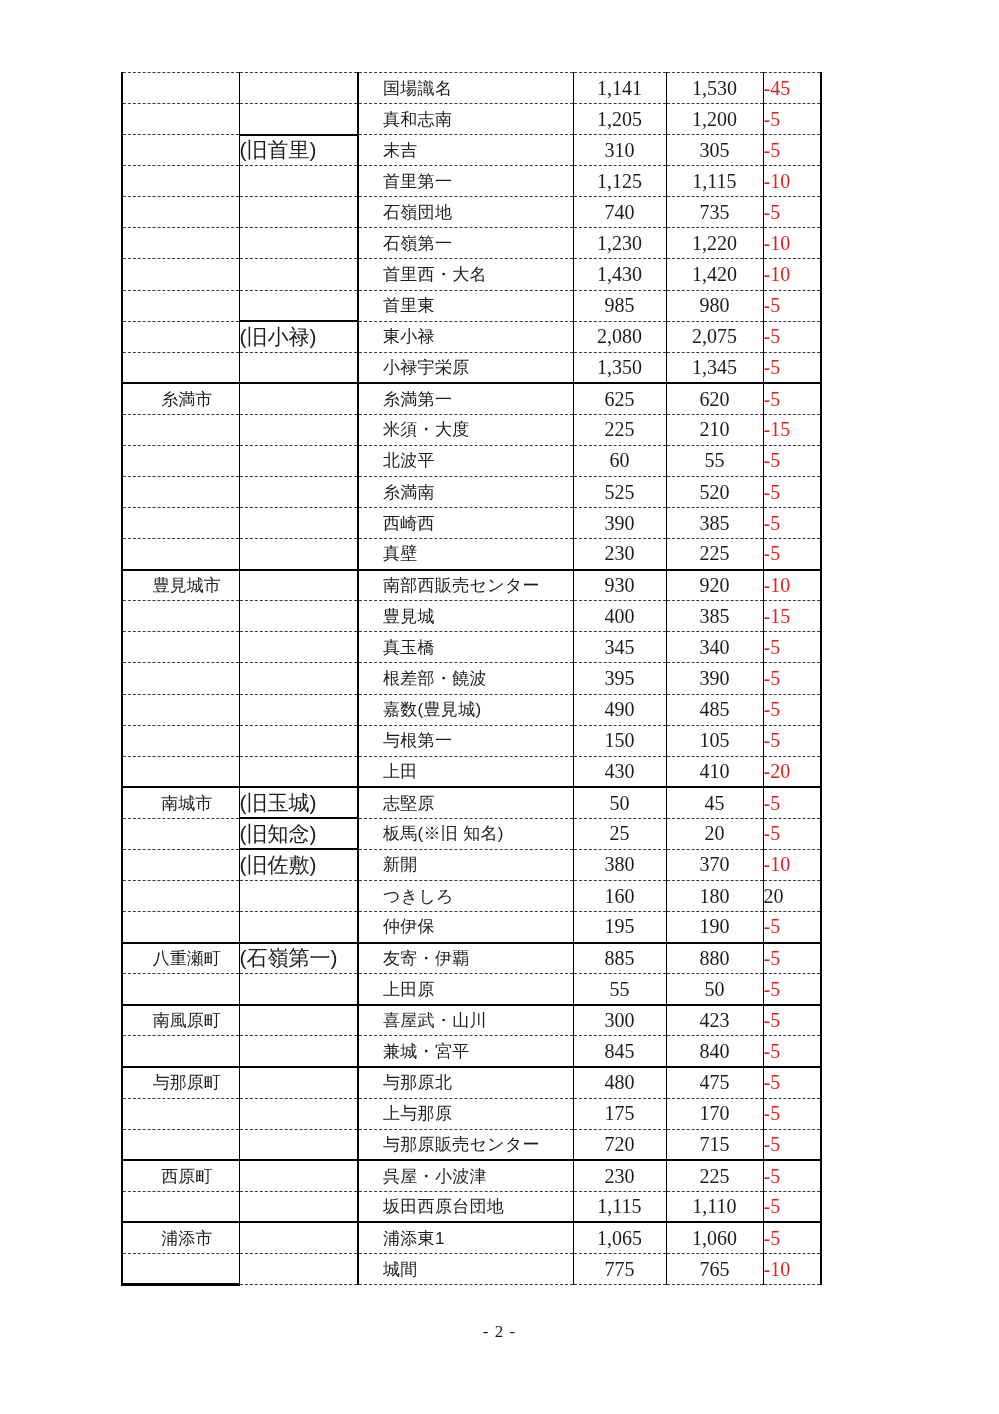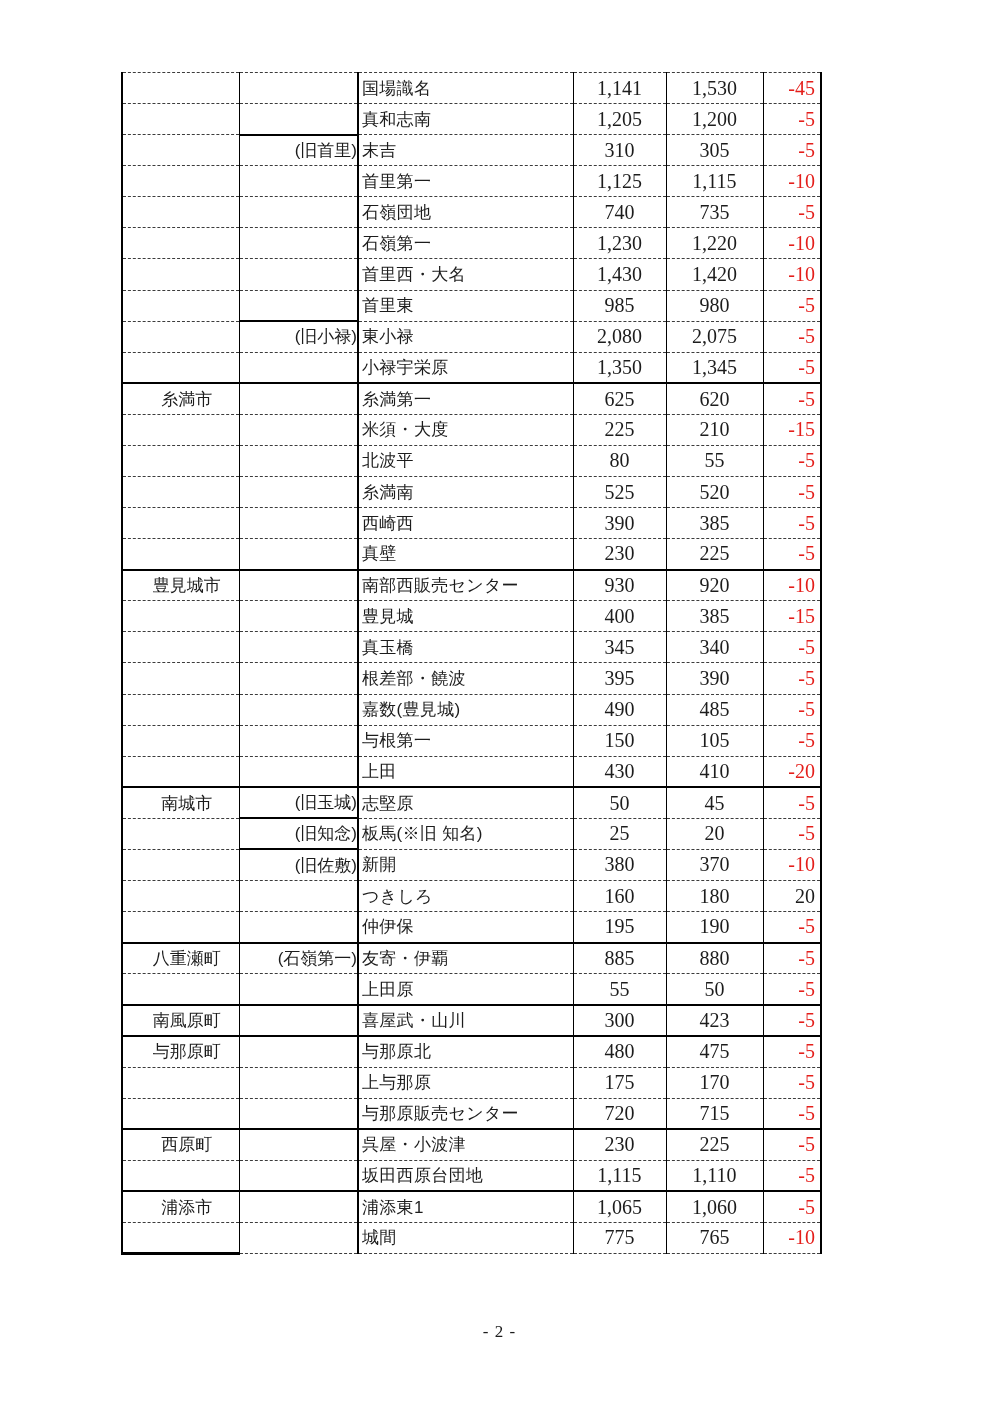--- a/index.html
+++ b/index.html
@@ -34,28 +34,28 @@
     white-space: nowrap;
     overflow: hidden;
   }
   td.area-cell { border-left: 2px solid #000; }
   tr.section-start td { border-top: 2px solid #000; }
   td.sub-cell.sub-start { border-top: 2px solid #000; }
   tr:last-child td { border-bottom: 1px dashed #3c3c3c; }
   tr:last-child td.city-cell { border-bottom: 3px solid #000; }
 
   td.city-cell { text-align: center; font-size: 17px; padding-left: 12px; }
-  td.sub-cell  { text-align: right; font-size: 17px; margin-top: 32px; }
-  td.area-cell { text-align: left; padding-left: 3px; font-size: 17px; letter-spacing: 0.3px; }
+  td.sub-cell  { text-align: left; font-size: 21px; margin-top: 32px; }
+  td.area-cell { text-align: left; padding-left: 24px; font-size: 17px; letter-spacing: 0.3px; }
   td.num-cell, td.diff-cell {
     font-family: "Liberation Serif", serif;
     font-size: 20px;
   }
   td.num-cell { text-align: center; }
-  td.diff-cell { text-align: right; padding-right: 5px; }
+  td.diff-cell { padding-right: 5px; }
   td.diff-cell.neg { color: var(--neg-color, #e41e1a); }
 
   .footer {
     position: absolute;
     top: 1322px; left: 0;
     width: 100%;
     text-align: center;
     font-family: "Liberation Serif", serif;
     font-size: 17px;
     color: #1c1c1c;
@@ -169,21 +169,21 @@
           <td class="sub-cell"></td>
           <td class="area-cell">米須・大度</td>
           <td class="num-cell">225</td>
           <td class="num-cell">210</td>
           <td class="diff-cell neg">-15</td>
         </tr>
         <tr>
           <td class="city-cell"></td>
           <td class="sub-cell"></td>
           <td class="area-cell">北波平</td>
-          <td class="num-cell">80</td>
+          <td class="num-cell">60</td>
           <td class="num-cell">55</td>
           <td class="diff-cell neg">-5</td>
         </tr>
         <tr>
           <td class="city-cell"></td>
           <td class="sub-cell"></td>
           <td class="area-cell">糸満南</td>
           <td class="num-cell">525</td>
           <td class="num-cell">520</td>
           <td class="diff-cell neg">-5</td>
@@ -315,20 +315,28 @@
           <td class="num-cell">55</td>
           <td class="num-cell">50</td>
           <td class="diff-cell neg">-5</td>
         </tr>
         <tr class="section-start">
           <td class="city-cell">南風原町</td>
           <td class="sub-cell"></td>
           <td class="area-cell">喜屋武・山川</td>
           <td class="num-cell">300</td>
           <td class="num-cell">423</td>
+          <td class="diff-cell neg">-5</td>
+        </tr>
+        <tr>
+          <td class="city-cell"></td>
+          <td class="sub-cell"></td>
+          <td class="area-cell">兼城・宮平</td>
+          <td class="num-cell">845</td>
+          <td class="num-cell">840</td>
           <td class="diff-cell neg">-5</td>
         </tr>
         <tr class="section-start">
           <td class="city-cell">与那原町</td>
           <td class="sub-cell"></td>
           <td class="area-cell">与那原北</td>
           <td class="num-cell">480</td>
           <td class="num-cell">475</td>
           <td class="diff-cell neg">-5</td>
         </tr>

